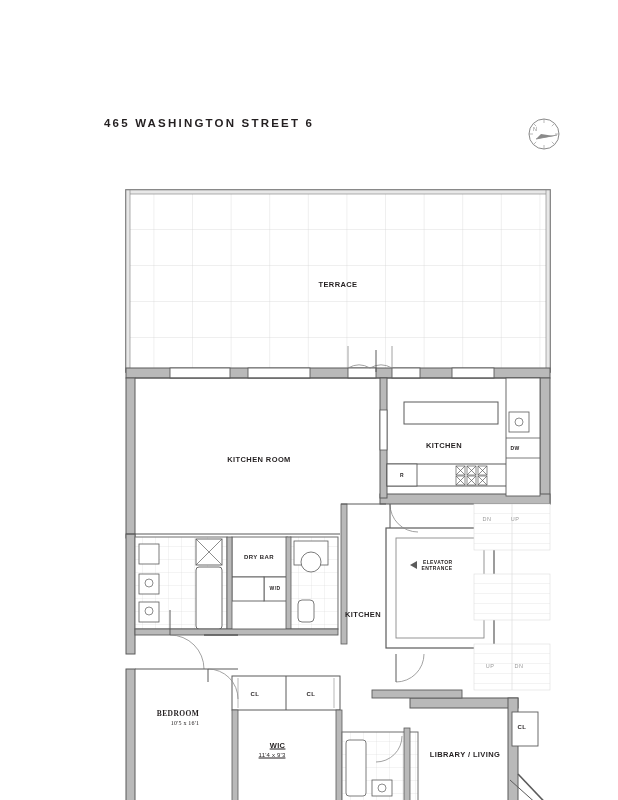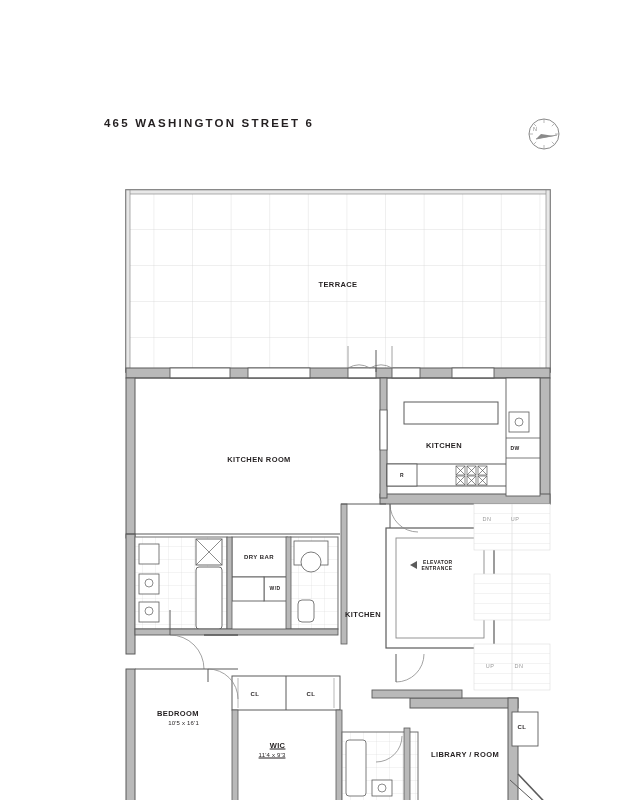--- a/index.html
+++ b/index.html
@@ -287,31 +287,31 @@
   <div class="label lbl-md" style="left:259px; top:445px;">KITCHEN ROOM</div>
   <div class="label lbl-md" style="left:444px; top:431px;">KITCHEN</div>
   <div class="label lbl-sm" style="left:259px; top:543px;">DRY BAR</div>
   <div class="label lbl-md" style="left:363px; top:600px;">KITCHEN</div>
 
   <div class="label lbl-xs lbl-two-line" style="left:437px; top:551px;">
     <span>ELEVATOR</span><br>
     <span>ENTRANCE</span>
   </div>
 
-  <div class="label lbl-md" style="left:178px; top:703px;">
+  <div class="label lbl-md" style="left:178px; top:703px;font-family:Liberation Serif, serif;">
     <span>BEDROOM</span>
     <span class="dim lbl-sm">10'5 x 16'1</span>
   </div>
 
   <div class="label lbl-md" style="left:272px; top:735px;text-decoration:underline;">
     <span>WIC</span>
     <span class="dim lbl-sm">11'4 x 9'3</span>
   </div>
 
-  <div class="label lbl-md" style="left:465px; top:740px;">LIBRARY / ROOM</div>
+  <div class="label lbl-md" style="left:465px; top:740px;">LIBRARY / LIVING</div>
 
   <div class="label lbl-xs" style="left:515px; top:434px;">DW</div>
   <div class="label lbl-xs" style="left:402px; top:461px;">R</div>
   <div class="label lbl-xs" style="left:275px; top:574px;">W/D</div>
   <div class="label lbl-sm" style="left:255px; top:680px;">CL</div>
   <div class="label lbl-sm" style="left:311px; top:680px;">CL</div>
   <div class="label lbl-sm" style="left:522px; top:713px;">CL</div>
 
   <div class="label lbl-dir" style="left:487px; top:505px;">DN</div>
   <div class="label lbl-dir" style="left:515px; top:505px;">UP</div>

